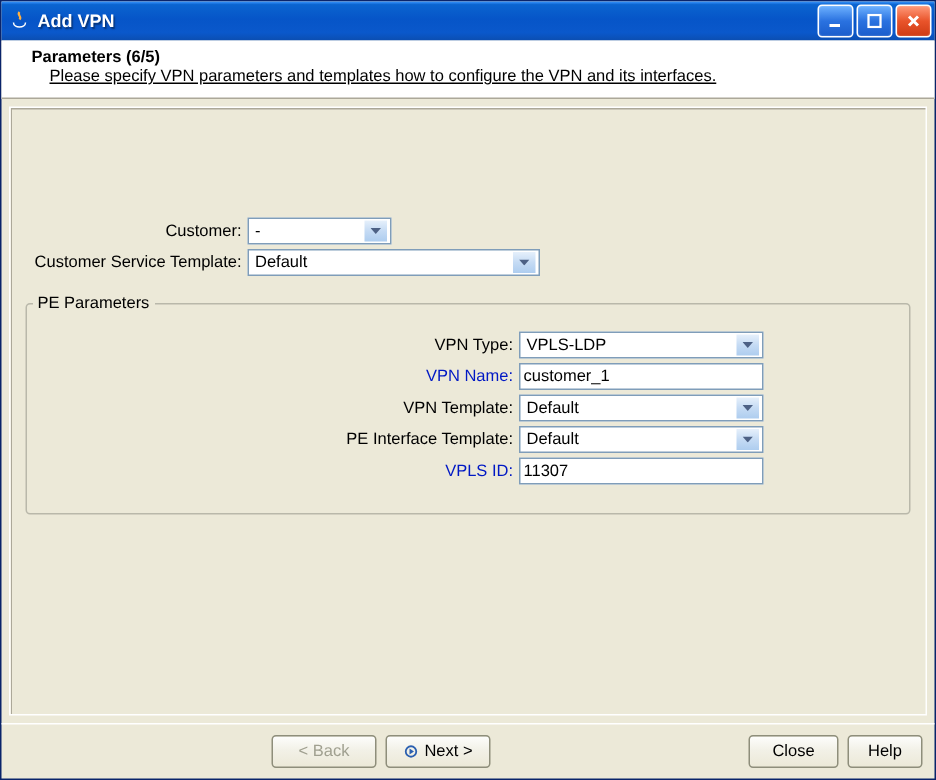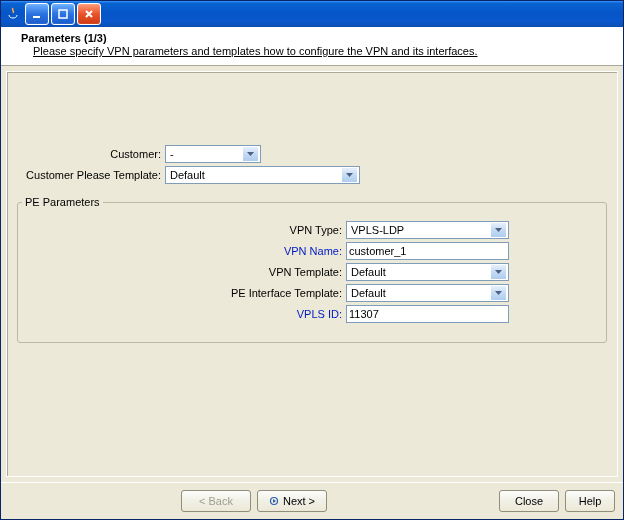--- a/index.html
+++ b/index.html
@@ -158,60 +158,61 @@
 
 <div class="window">
 
   <div class="titlebar">
     <span class="java-icon">
       <svg viewBox="0 0 16 16">
           <path d="M4 9c0 2 2 3 4 3s4-1 4-3" fill="none" stroke="#fff" stroke-width="1"></path>
           <path d="M8 2c-2 2 2 3 0 5" fill="none" stroke="#ffb040" stroke-width="1.5"></path>
         </svg>
     </span>
+    <span class="title-text">Add VPN</span>
     <div class="win-controls">
       <div class="win-btn">
         <svg width="10" height="10" viewBox="0 0 10 10">
             <rect x="1" y="7" width="7" height="2" fill="#fff"></rect>
           </svg>
       </div>
       <div class="win-btn">
         <svg width="10" height="10" viewBox="0 0 10 10">
             <rect x="1" y="1" width="8" height="8" fill="none" stroke="#fff" stroke-width="1.5"></rect>
           </svg>
       </div>
       <div class="win-btn close-btn">
         <svg width="10" height="10" viewBox="0 0 10 10">
             <path d="M2 2L8 8M8 2L2 8" stroke="#fff" stroke-width="2"></path>
           </svg>
       </div>
     </div>
   </div>
 
   <div class="header-panel">
-    <div class="header-title">Parameters (1/3)</div>
+    <div class="header-title">Parameters (6/5)</div>
     <div class="header-sub">Please specify VPN parameters and templates how to configure the VPN and its interfaces.</div>
   </div>
 
   <div class="content">
 
     <div class="form-row">
       <div class="label-col">Customer:</div>
       <div class="combo" style="width:96px">
         <span class="combo-text">-</span>
         <span class="arrow">
           <svg viewBox="0 0 7 4">
               <path d="M0 0h7L3.5 4z" fill="#4d6185"></path>
             </svg>
         </span>
       </div>
     </div>
 
     <div class="form-row">
-      <div class="label-col">Customer Please Template:</div>
+      <div class="label-col">Customer Service Template:</div>
       <div class="combo" style="width:195px">
         <span class="combo-text">Default</span>
         <span class="arrow">
           <svg viewBox="0 0 7 4">
               <path d="M0 0h7L3.5 4z" fill="#4d6185"></path>
             </svg>
         </span>
       </div>
     </div>
 

